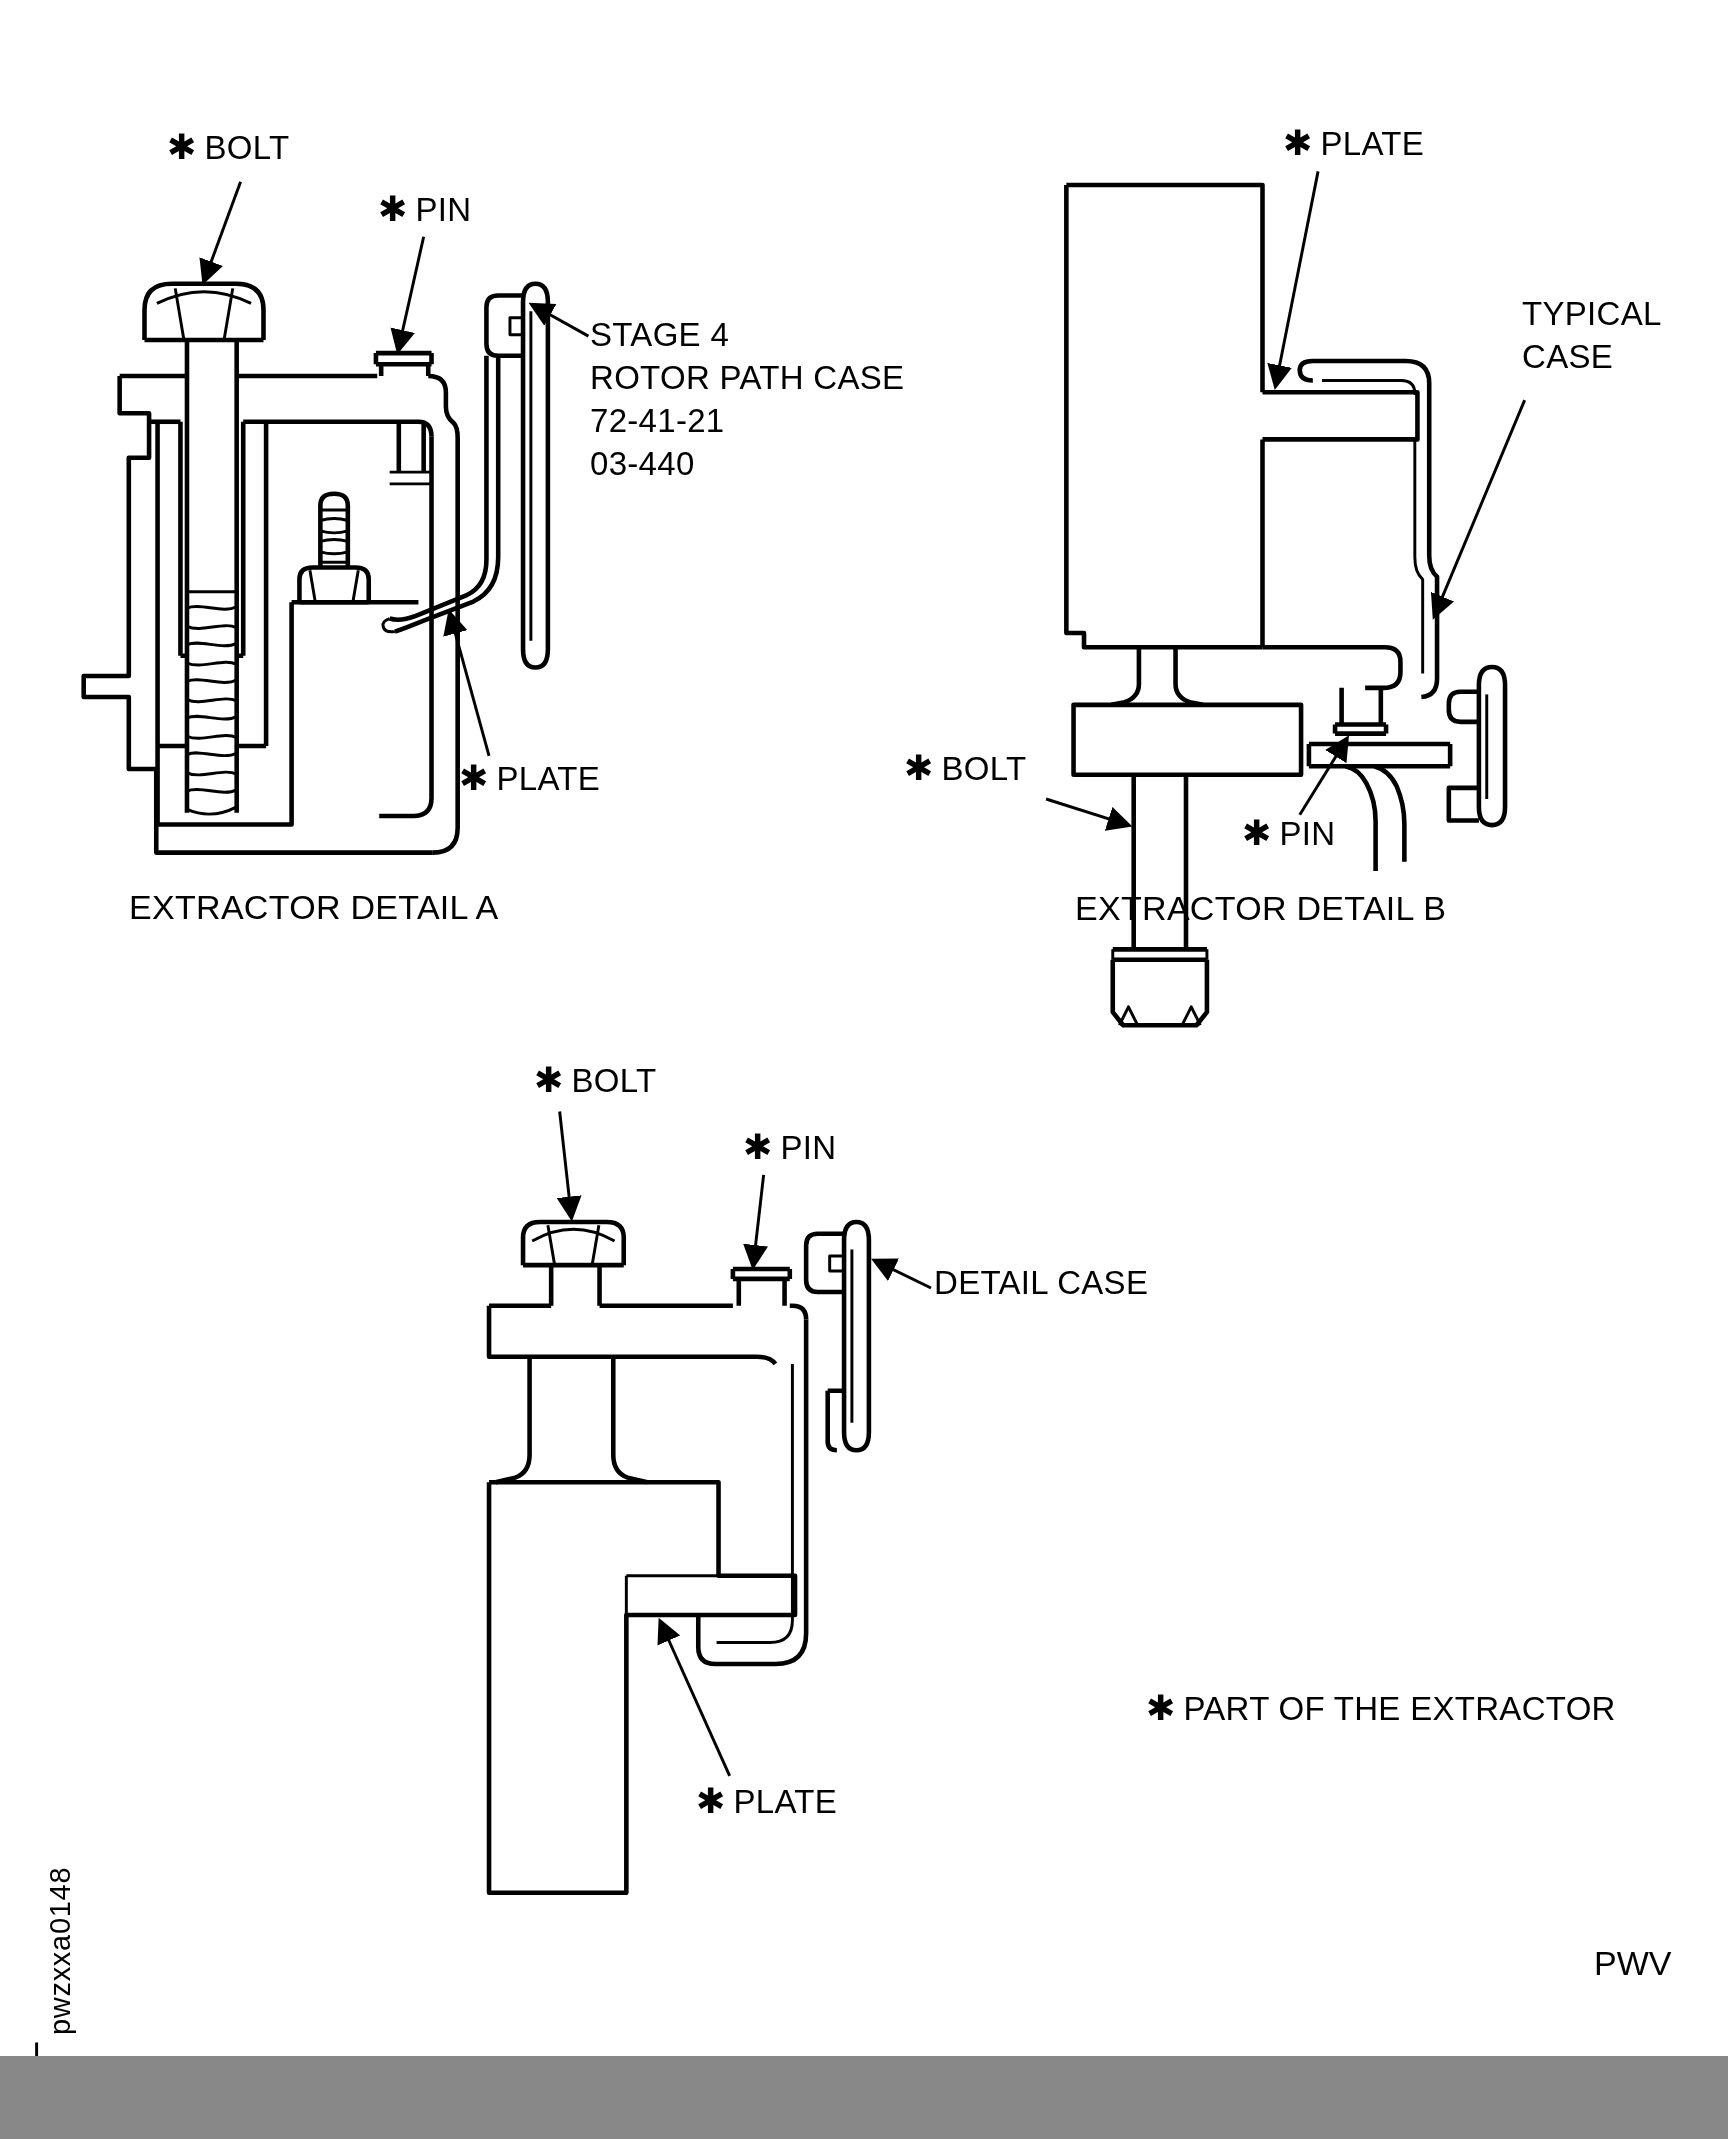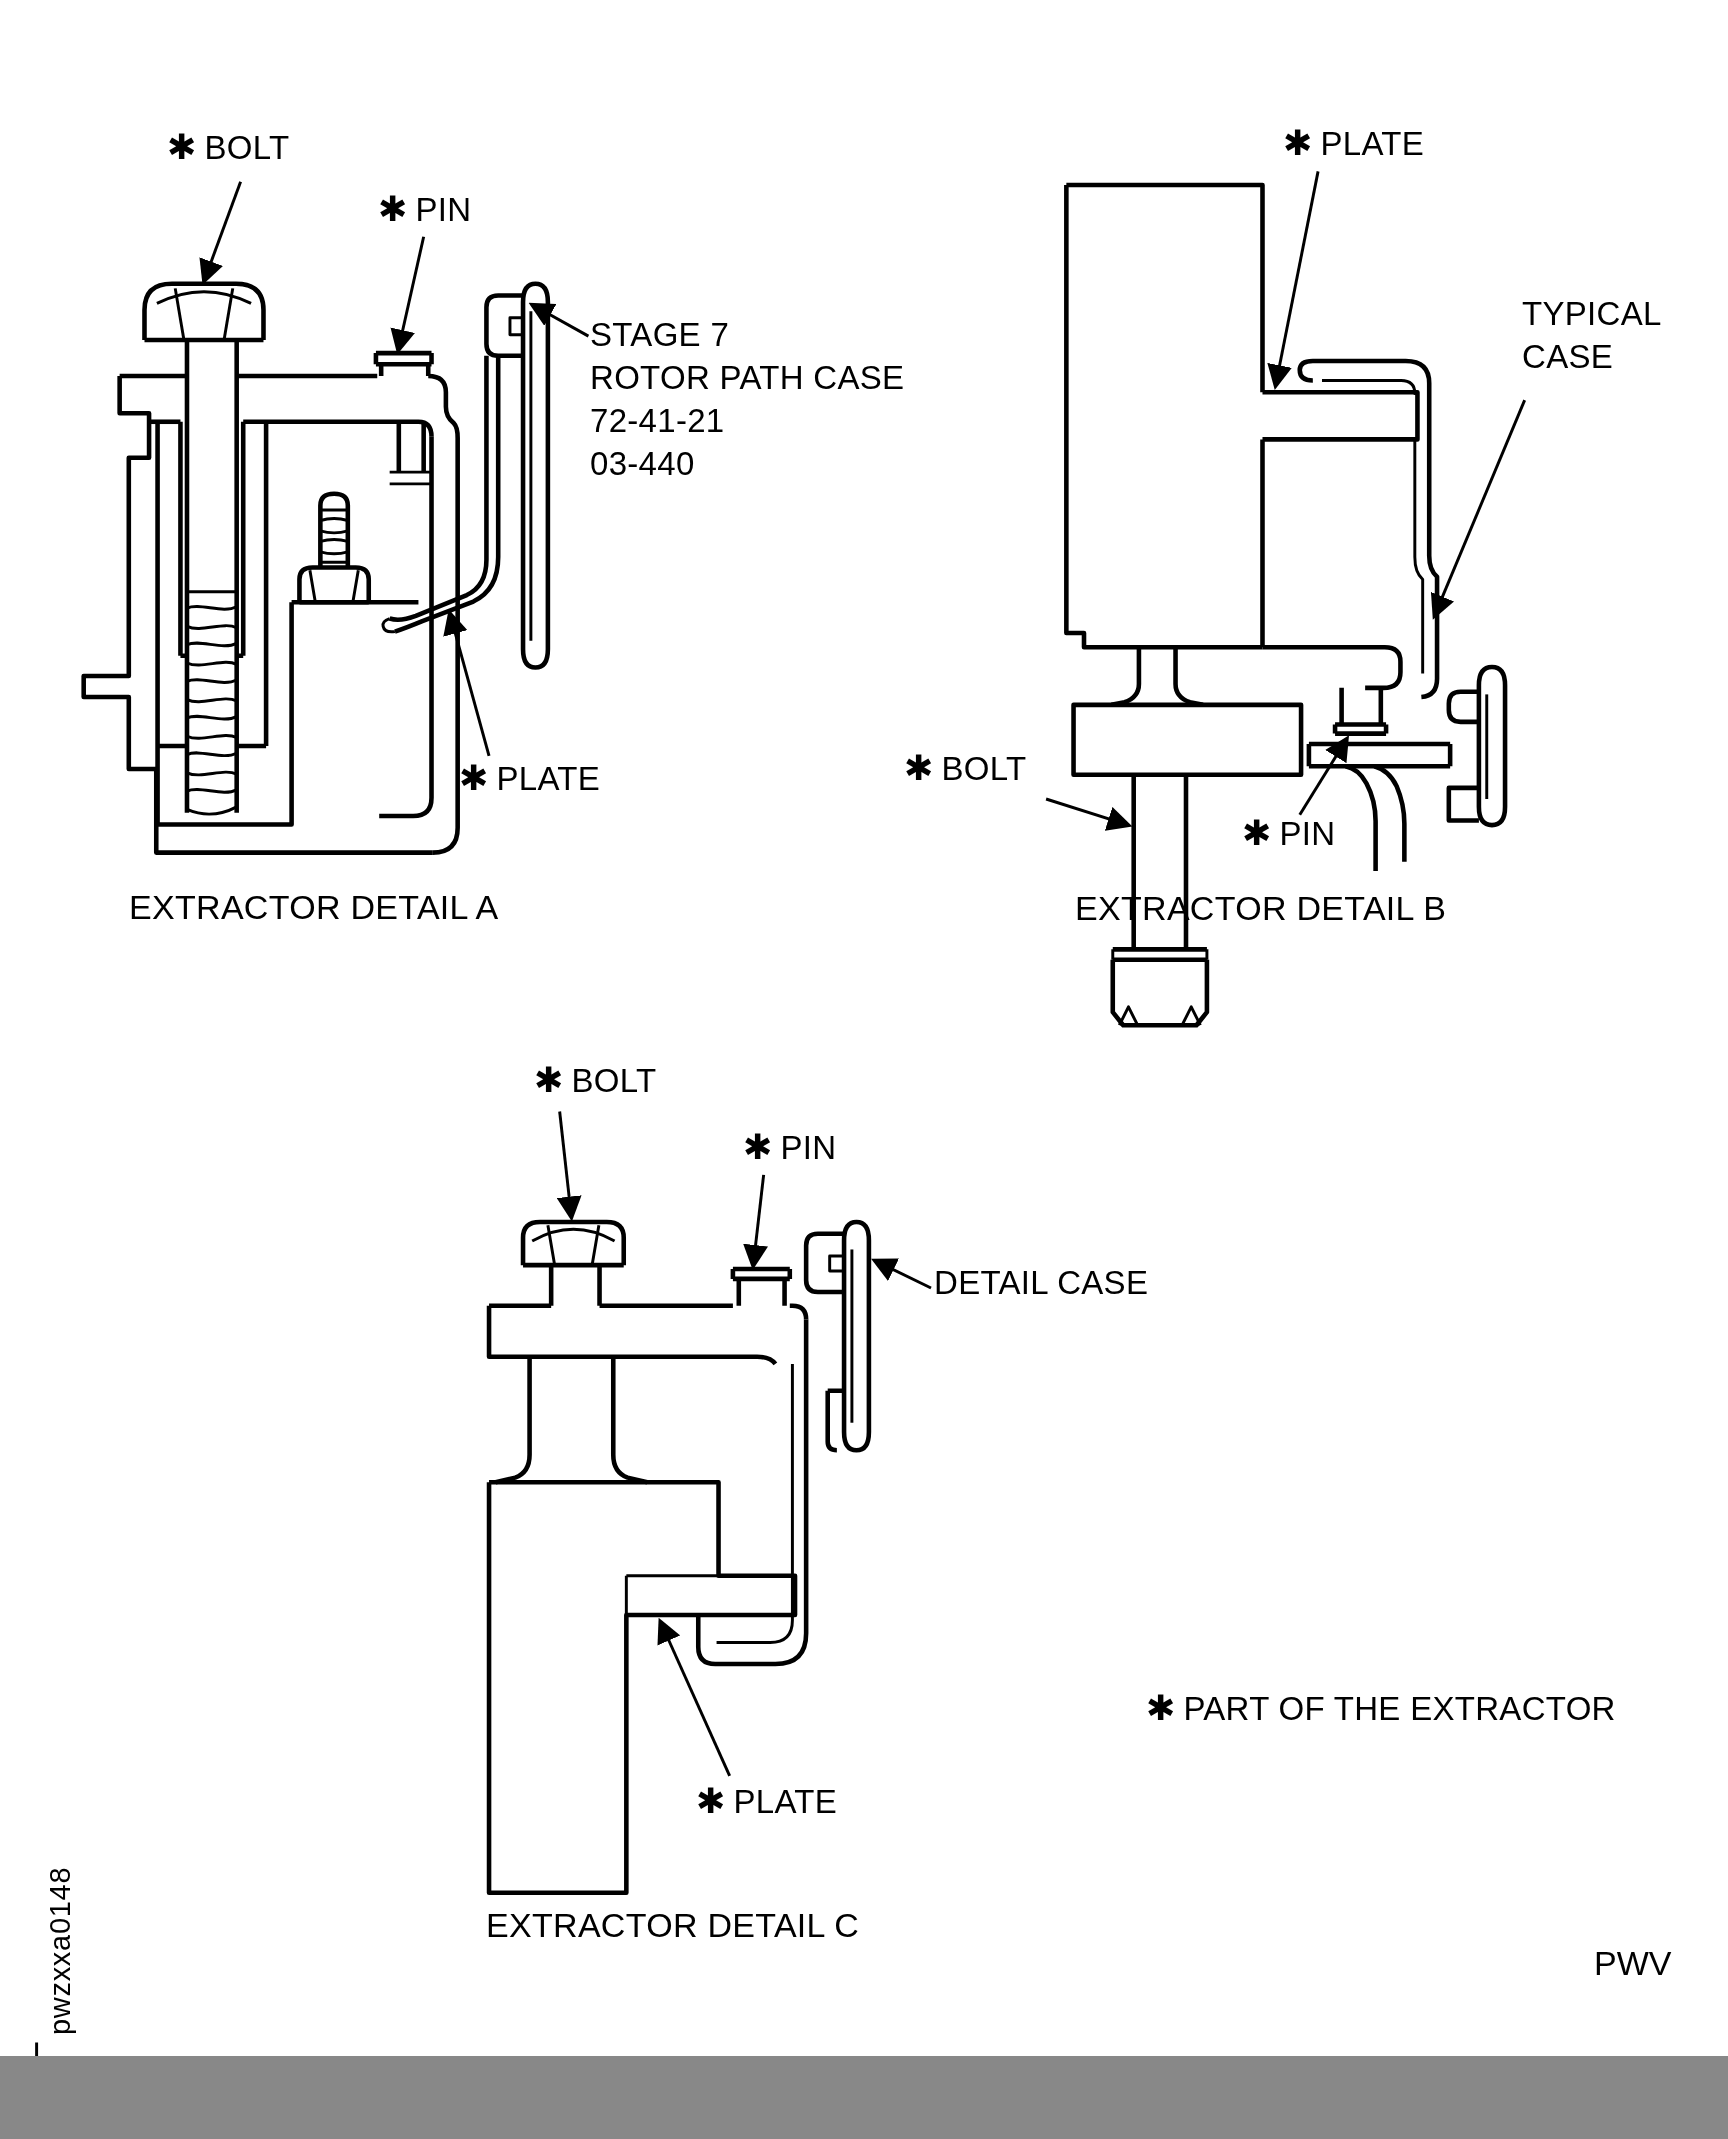--- a/index.html
+++ b/index.html
@@ -177,41 +177,40 @@
     </g>
 
     <g>
       <path class="thin" d="M56,3124 V3208 H134"></path>
     </g>
   </svg>
 
   <div class="lbl" style="left:167px;top:126px;"><span class="ast">✱</span><span>BOLT</span></div>
   <div class="lbl" style="left:378px;top:188px;"><span class="ast">✱</span><span>PIN</span></div>
   <div class="lbl caseblock" style="left:590px;top:314px;">
-    <div>STAGE 7</div>
+    <div>STAGE 4</div>
     <div>ROTOR PATH CASE</div>
     <div>72-41-21</div>
     <div>03-440</div>
   </div>
   <div class="lbl" style="left:459px;top:757px;"><span class="ast">✱</span><span>PLATE</span></div>
   <div class="lbl title" style="left:129px;top:887px;text-align:center;"><span>EXTRACTOR DETAIL A</span></div>
 
   <div class="lbl" style="left:1283px;top:122px;"><span class="ast">✱</span><span>PLATE</span></div>
   <div class="lbl caseblock" style="left:1522px;top:293px;">
     <div>TYPICAL</div>
     <div>CASE</div>
   </div>
   <div class="lbl" style="left:904px;top:747px;"><span class="ast">✱</span><span>BOLT</span></div>
   <div class="lbl" style="left:1242px;top:812px;"><span class="ast">✱</span><span>PIN</span></div>
   <div class="lbl title" style="left:1075px;top:888px;"><span>EXTRACTOR DETAIL B</span></div>
 
   <div class="lbl" style="left:534px;top:1059px;"><span class="ast">✱</span><span>BOLT</span></div>
   <div class="lbl" style="left:743px;top:1126px;"><span class="ast">✱</span><span>PIN</span></div>
   <div class="lbl" style="left:934px;top:1264px;"><span>DETAIL CASE</span></div>
   <div class="lbl" style="left:696px;top:1780px;"><span class="ast">✱</span><span>PLATE</span></div>
-  <div class="lbl title" style="left:486px;top:1905px;"><span>EXTRACTOR DETAIL C</span></div>
 
   <div class="lbl note" style="left:1114px;top:1687px;margin-left:32px;"><span class="ast">✱</span><span>PART OF THE EXTRACTOR</span></div>
   <div class="vert"><span>pwzxxa0148</span></div>
   <div class="pwv"><span>PWV</span></div>
 
 </div>
 
 
 </body></html>

